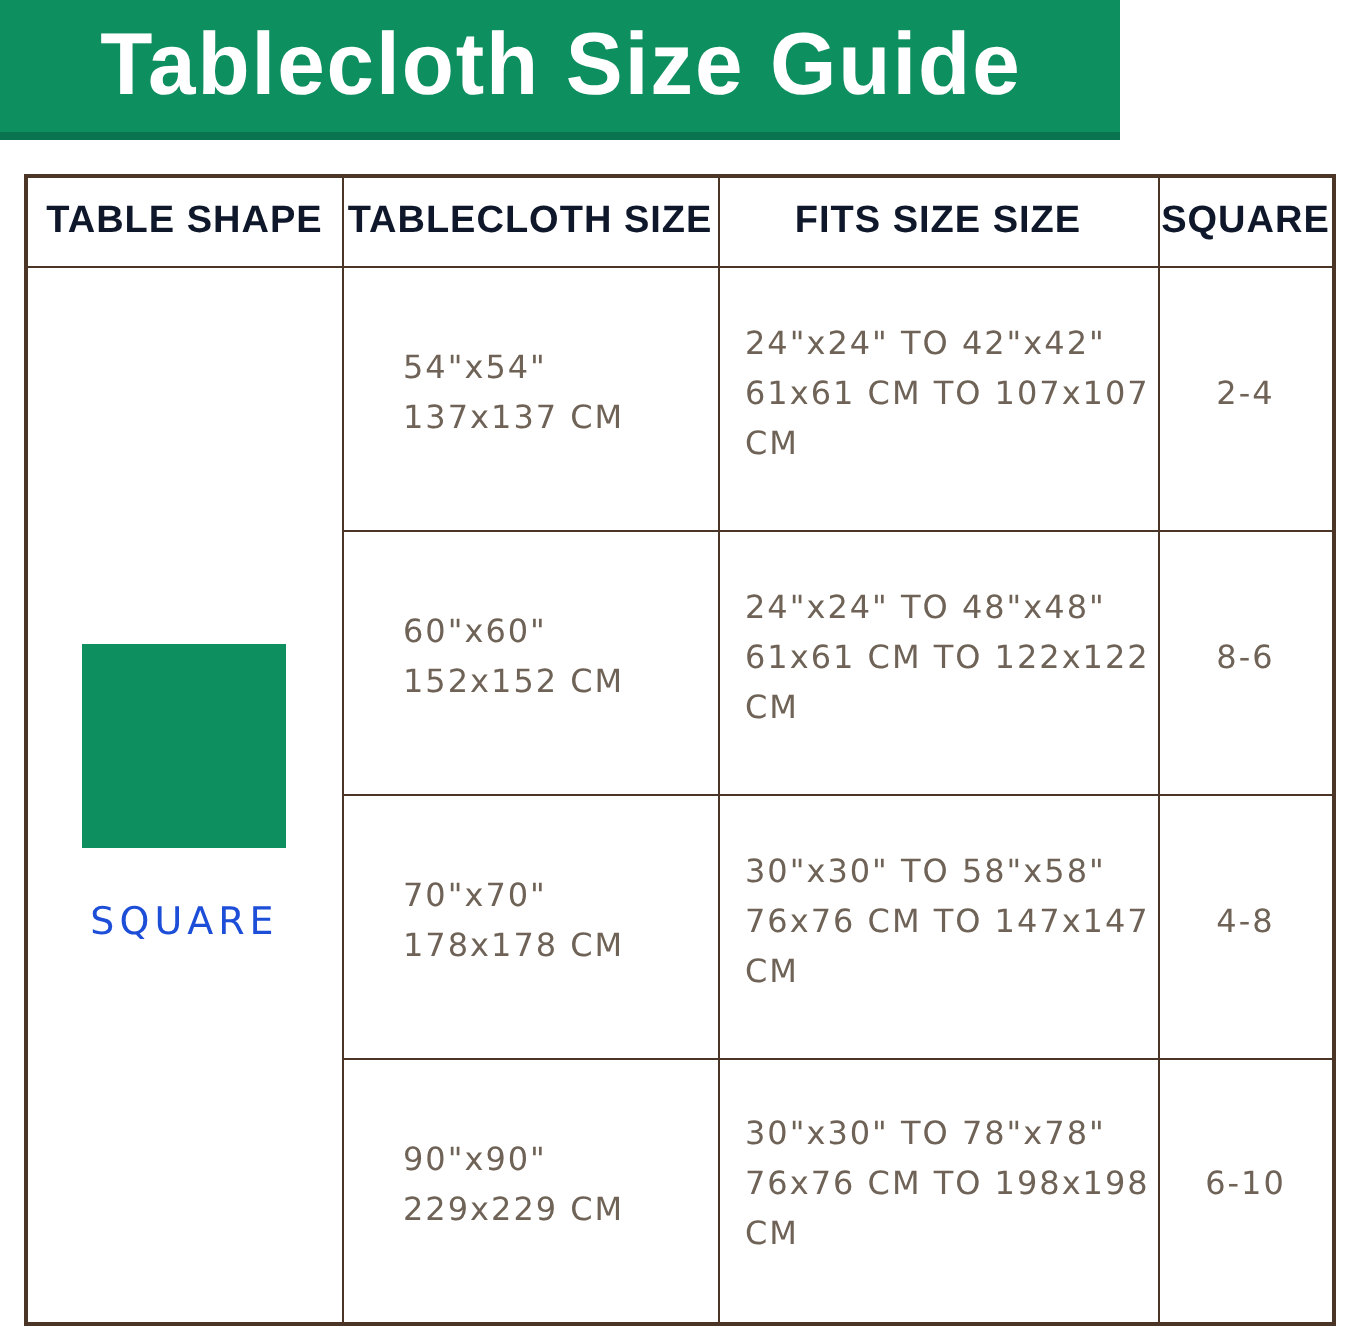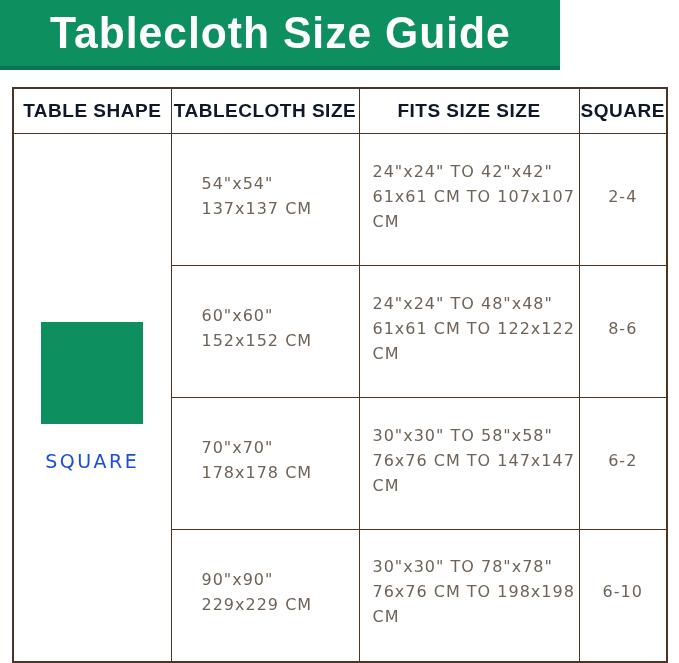--- a/index.html
+++ b/index.html
@@ -150,21 +150,21 @@
     </tr>
     <tr class="body-row">
       <td class="size-cell">
         <div>70"x70"</div>
         <div>178x178 CM</div>
       </td>
       <td class="fits-cell">
         <div>30"x30" TO 58"x58"</div>
         <div>76x76 CM TO 147x147 CM</div>
       </td>
-      <td class="seats-cell">6-2</td>
+      <td class="seats-cell">4-8</td>
     </tr>
     <tr class="body-row">
       <td class="size-cell">
         <div>90"x90"</div>
         <div>229x229 CM</div>
       </td>
       <td class="fits-cell">
         <div>30"x30" TO 78"x78"</div>
         <div>76x76 CM TO 198x198 CM</div>
       </td>

